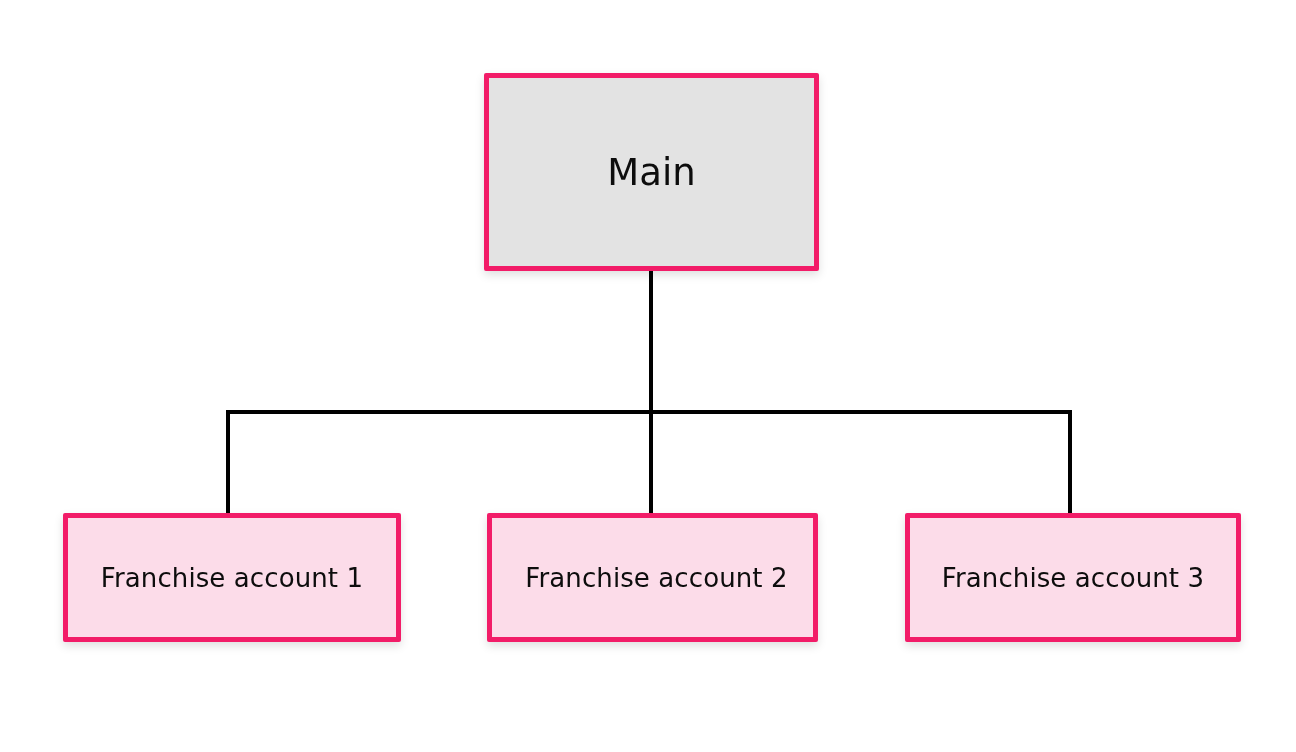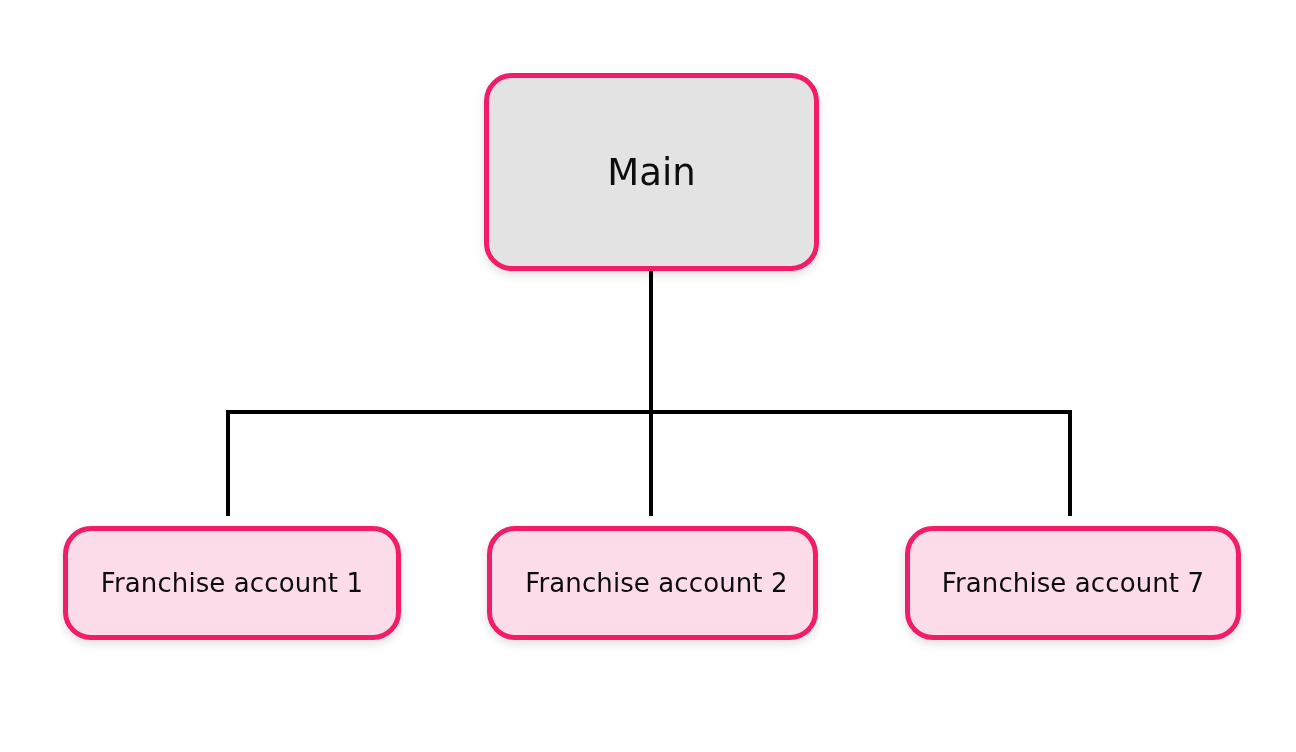--- a/index.html
+++ b/index.html
@@ -36,21 +36,21 @@
   
   .node {
     position: absolute;
     box-sizing: border-box;
     display: flex;
     align-items: center;
     justify-content: center;
     text-align: center;
     border-style: solid;
     border-color: #f21c68;
-    border-radius: 28px;
+    border-radius: 2px;
     color: #0d0d0d;
     box-shadow: 0 4px 10px rgba(0, 0, 0, 0.13);
   }
 
   .node-label {
     display: block;
     width: 100%;
     padding: 0 10px;
     box-sizing: border-box;
     font-weight: 400;
@@ -66,22 +66,22 @@
     background: #e3e3e3;
     border-width: 5px;
   }
   #node-main .node-label {
     font-size: 37px;
     line-height: 63px;
   }
 
   
   .node-franchise {
-    top: 526px;
-    height: 114px;
+    top: 513px;
+    height: 129px;
     background: #fcdce9;
     border-width: 5px;
   }
   .node-franchise .node-label {
     font-size: 26px;
     line-height: 34px;
     white-space: nowrap;
   }
 
   #node-franchise-1 { left: 63px;  width: 338px; }
@@ -109,16 +109,16 @@
 
   <div class="node node-franchise" id="node-franchise-1">
     <span class="node-label">Franchise account 1</span>
   </div>
 
   <div class="node node-franchise" id="node-franchise-2">
     <span class="node-label">Franchise account 2</span>
   </div>
 
   <div class="node node-franchise" id="node-franchise-3">
-    <span class="node-label">Franchise account 7</span>
+    <span class="node-label">Franchise account 3</span>
   </div>
 
 </div>
 
 </body></html>

